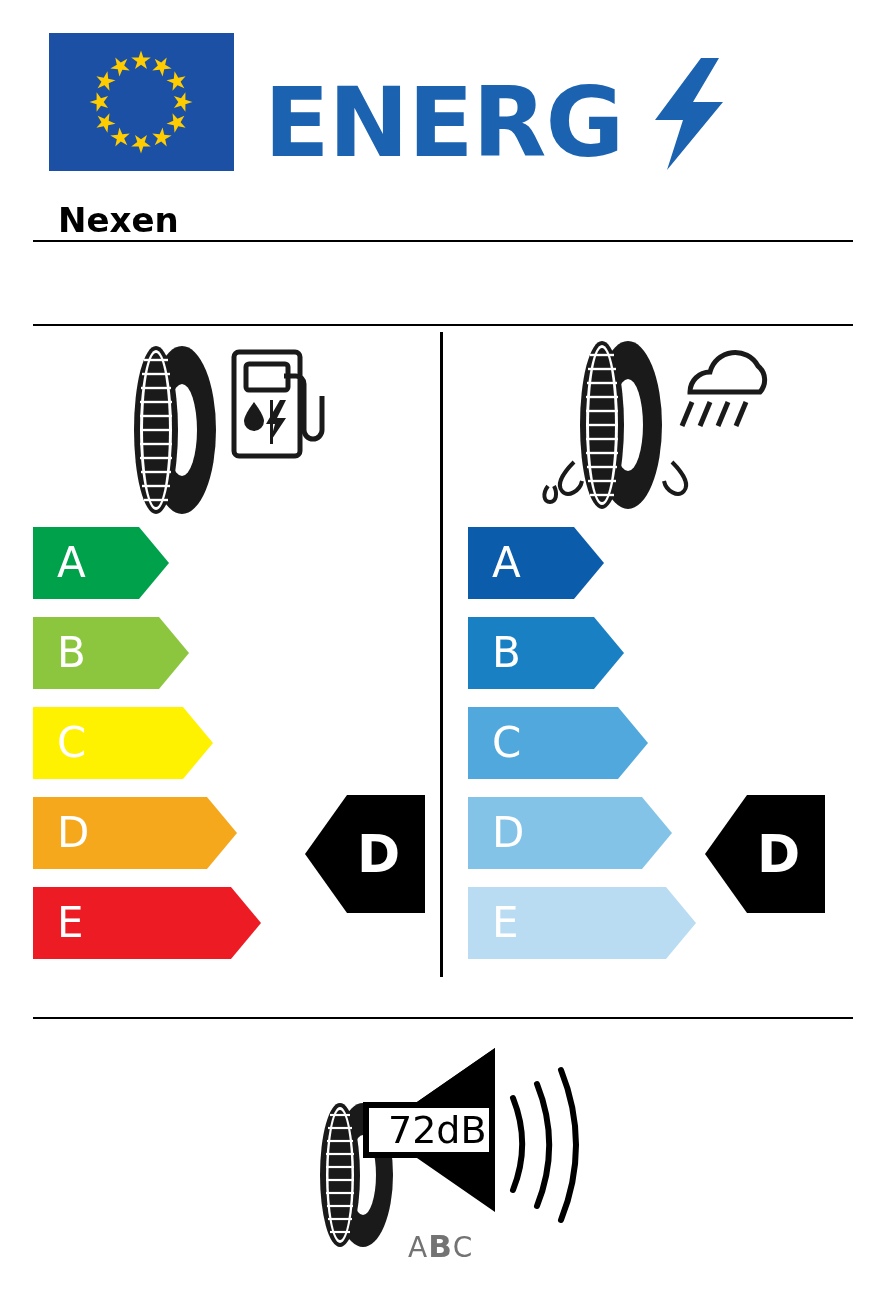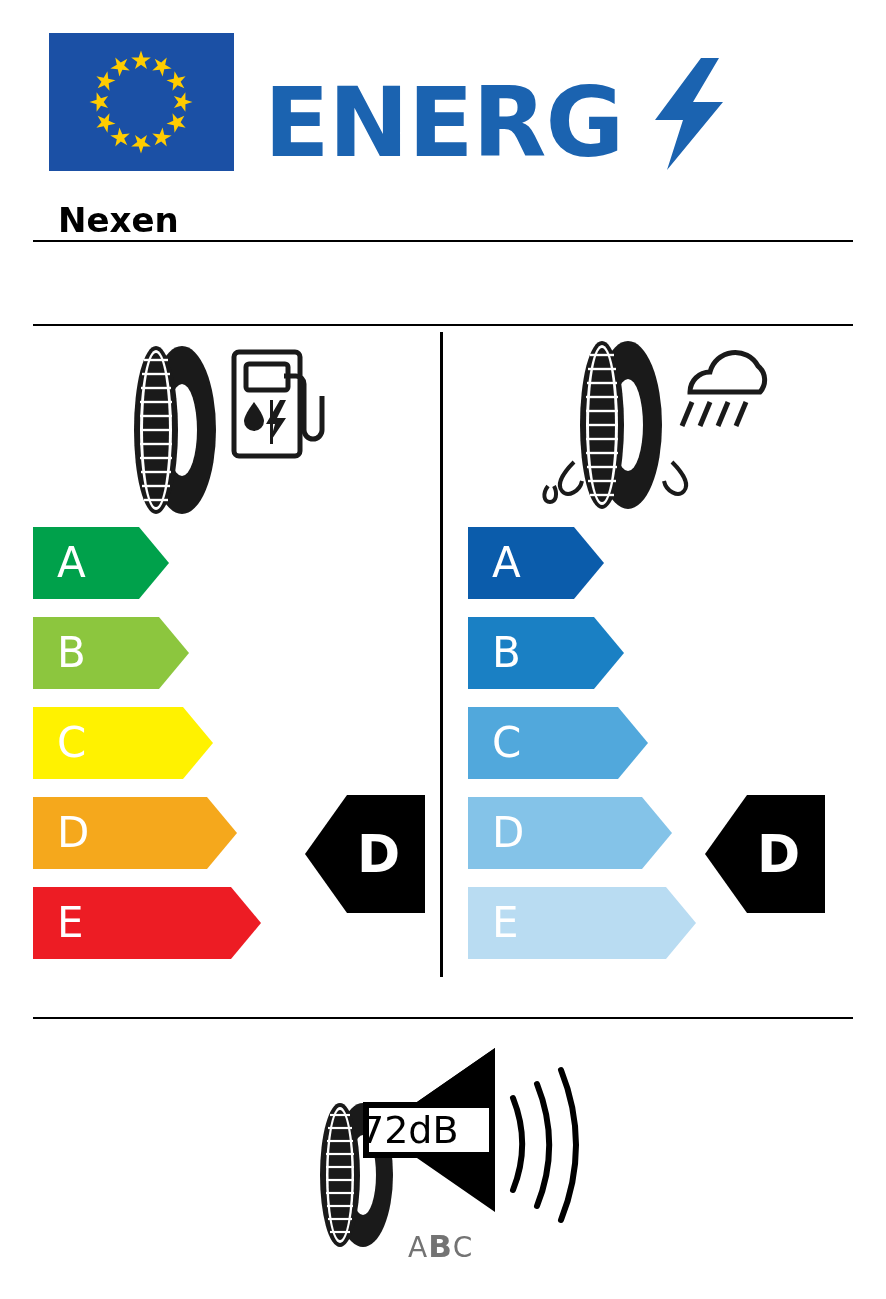--- a/index.html
+++ b/index.html
@@ -138,21 +138,21 @@
     font-size: 52px;
     font-weight: bold;
     color: #ffffff;
     font-family: "DejaVu Sans", sans-serif;
     line-height: 1;
   }
 
   
   .noise-db {
     position: absolute;
-    left: 360px;
+    left: 388px;
     top: 1108px;
     font-size: 38px;
     color: #000;
     font-family: "DejaVu Sans", sans-serif;
   }
   .noise-classes {
     position: absolute;
     left: 408px;
     top: 1228px;
     font-size: 28px;

